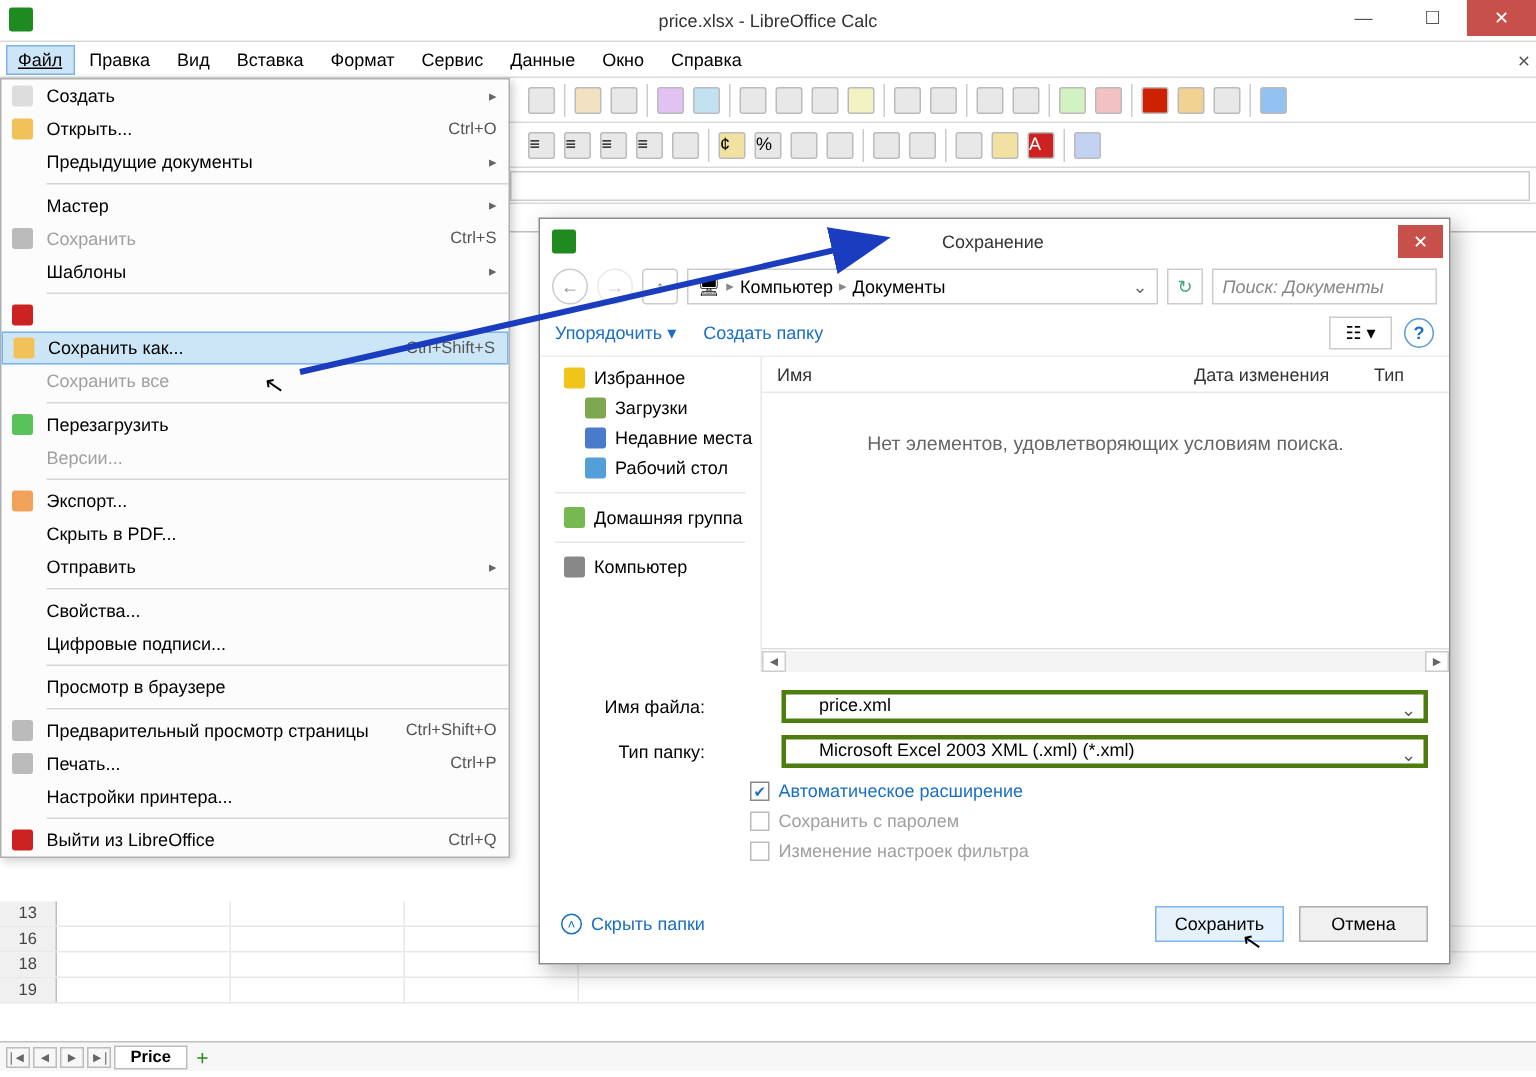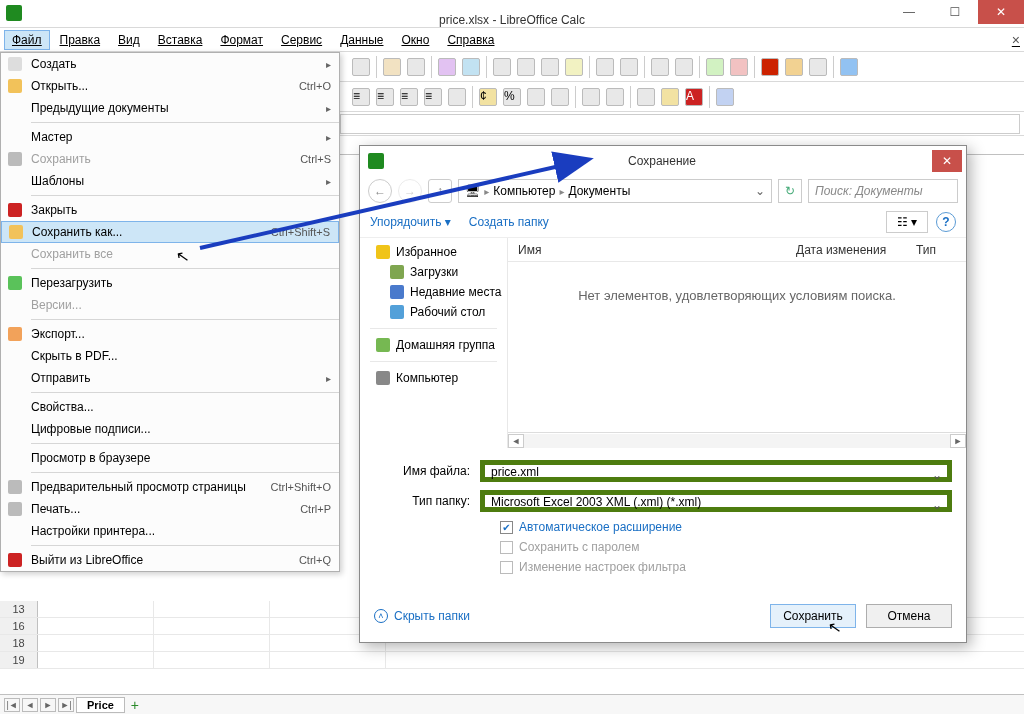--- a/index.html
+++ b/index.html
@@ -1,25 +1,25 @@
 <!DOCTYPE html>
 <html><head>
 <meta charset="utf-8">
 <style>
 * { box-sizing: border-box; margin: 0; padding: 0; font-family: "Segoe UI", Tahoma, sans-serif; font-size: 12px; }
 body { width: 1024px; height: 718px; background: #fff; position: relative; overflow: hidden; }
 
-.titlebar { height: 28px; background: #fff; display: flex; align-items: flex-end; justify-content: center; position: relative; border-bottom: 1px solid #d9d9d9; }
+.titlebar { height: 28px; background: #fff; display: flex; align-items: center; justify-content: center; position: relative; border-bottom: 1px solid #d9d9d9; }
 .titlebar .app-icon { position: absolute; left: 6px; top: 5px; width: 16px; height: 16px; background: #1f8a20; border-radius: 2px; }
 .titlebar .title { color: #333; font-size: 12px; }
 .win-controls { position: absolute; right: 0; top: 0; display: flex; }
 .win-btn { width: 46px; height: 24px; display: flex; align-items: center; justify-content: center; color: #555; }
 .win-close { background: #c8504a; color: #fff; }
 
-.menubar { height: 24px; display: flex; align-items: center; padding: 0 4px; gap: 2px; border-bottom: 1px solid #d9d9d9; text-decoration: underline; }
+.menubar { height: 24px; display: flex; align-items: center; padding: 0 4px; gap: 2px; border-bottom: 1px solid #d9d9d9; }
 .menubar .menu-item { padding: 3px 8px; cursor: default; }
 .menubar .menu-item.open { background: #cde6f7; border: 1px solid #7eb4ea; padding: 2px 7px; }
 .menubar .mb-close { margin-left: auto; font-size: 14px; color: #555; }
 .uline { text-decoration: underline; }
 
 .toolbar { height: 30px; border-bottom: 1px solid #d9d9d9; display: flex; align-items: center; gap: 6px; padding: 0 6px; }
 .tb-ico { width: 18px; height: 18px; background: #e8e8e8; border: 1px solid #bbb; border-radius: 2px; }
 .tb-sep { width: 1px; height: 22px; background: #ccc; }
 
 .toolbar2 { height: 30px; border-bottom: 1px solid #d9d9d9; display: flex; align-items: center; gap: 6px; padding: 0 6px; }
@@ -77,21 +77,21 @@
 .sd-list { flex: 1; display:flex; flex-direction:column; }
 .sd-list-head { height: 24px; display: flex; align-items: center; border-bottom: 1px solid #e8e8e8; }
 .sd-list-head .lh { padding: 0 10px; color:#333; }
 .lh-name { flex: 1; }
 .lh-date { width: 120px; }
 .lh-type { width: 60px; }
 .sd-list-empty { flex:1; display:flex; align-items:flex-start; justify-content:center; padding-top: 26px; color:#666; font-size:13px; }
 .sd-bottom { padding: 10px 14px 0 14px; }
 .field-row { display:flex; align-items:center; height:26px; margin-bottom:4px; }
 .field-row .lbl { width:106px; text-align:right; padding-right:10px; }
-.field-row .inp { flex:1; height:22px; border:5px solid #4d7c0f; padding:0 6px; position:relative; }
+.field-row .inp { flex:1; height:22px; border:3px solid #4d7c0f; padding:0 22px; position:relative;margin-left:41px; }
 .field-row .inp .dd { position:absolute; right:2px; top:2px; width:16px; height:16px; color:#555; display:flex; align-items:center; justify-content:center; }
 .opts { margin-left: 126px; margin-top: 6px; }
 .chk-row { display:flex; align-items:flex-start; gap:6px; margin-bottom:6px; color:#444; }
 .chk-row.disabled { color:#a0a0a0; }
 .chk { width:13px; height:13px; border:1px solid #888; margin-top:1px; display:flex; align-items:center; justify-content:center; font-size:10px; color:#1a6fc4; }
 .chk-row .blue { color:#1a6fc4; }
 .sd-footer { margin-top:auto; padding: 10px 14px 14px 14px; display:flex; align-items:center; }
 .hide-folders { display:flex; align-items:center; gap:6px; color:#1a6fc4; cursor:default; }
 .hide-folders .circ { width:14px; height:14px; border:1px solid #1a6fc4; border-radius:50%; display:flex; align-items:center; justify-content:center; font-size:9px; }
 .sd-footer .btns { margin-left:auto; display:flex; gap:10px; }
@@ -272,21 +272,20 @@
   <div class="fm-row">
       <span class="fm-ico"></span>
       <span class="fm-label">Шаблоны</span>
       <span class="fm-sub">▸</span>
     </div>
   <div class="fm-sep"></div>
   <div class="fm-row">
       <span class="fm-ico">
         <span class="ic" style="background:#c22"></span>
       </span>
-      <span class="fm-label">Закрыть</span>
     </div>
   <div class="fm-row highlight">
       <span class="fm-ico">
         <span class="ic" style="background:#f2c25a"></span>
       </span>
       <span class="fm-label">Сохранить как...</span>
       <span class="fm-shortcut">Ctrl+Shift+S</span>
     </div>
   <div class="fm-row disabled">
       <span class="fm-ico"></span>

